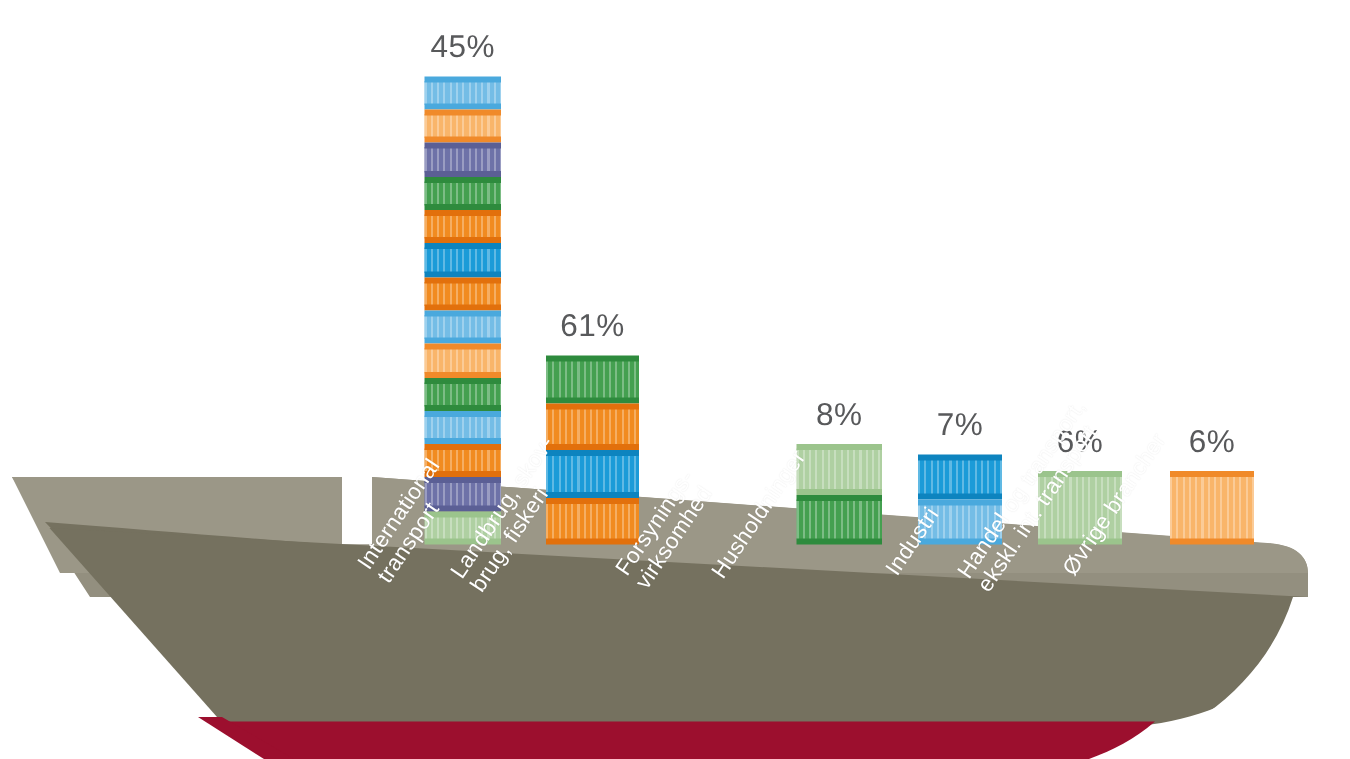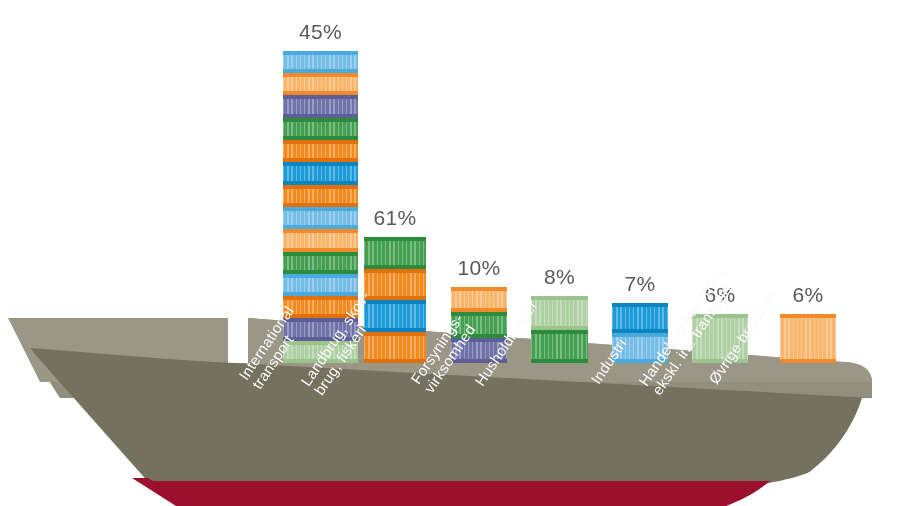--- a/index.html
+++ b/index.html
@@ -60,21 +60,21 @@
     <path fill="#75715f" d="M 33,352 L 872,398 L 872,400 C 872,440 830,476 760,484
              L 150,484 L 33,352 Z"></path>
 
     <path fill="#ffffff" d="M 900,398 L 900,506 L 742,506 C 800,488 845,452 862,398 Z"></path>
 
     <path fill="#9c0f2e" d="M 152,481 L 770,481 C 756,493 742,500 726,506 L 180,506 L 152,481 Z"></path>
     <path fill="#9c0f2e" d="M 148,478 L 132,478 L 176,506 L 196,506 Z"></path>
   </svg>
 
   <div id="chart">
-      <div class="stack" style="left: 283px; width: 75px; bottom: 143px;">
+      <div class="stack" style="left: 283px; width: 51px; bottom: 143px;">
         <div class="pct" style="color: rgb(88, 89, 91);">45%</div>
         <div class="box" style="height: 22.3px; margin-bottom: 0px;">
           <div class="body" style="background: rgb(116, 189, 230);">
             <div class="corr" style="background: repeating-linear-gradient(to right, rgba(255, 255, 255, 0.3) 0px, rgba(255, 255, 255, 0.3) 1.4px, rgba(255, 255, 255, 0) 1.4px, rgba(255, 255, 255, 0) 4.2px);"></div>
           </div>
           <div class="rail top" style="background: rgb(74, 169, 221);"></div>
           <div class="rail bot" style="background: rgb(74, 169, 221);"></div>
         </div>
         <div class="box" style="height: 22.3px; margin-bottom: 0px;">
           <div class="body" style="background: rgb(249, 181, 106);">
@@ -190,44 +190,20 @@
           </div>
           <div class="rail top" style="background: rgb(13, 132, 191);"></div>
           <div class="rail bot" style="background: rgb(13, 132, 191);"></div>
         </div>
         <div class="box" style="height: 31.5px; margin-bottom: 0px;">
           <div class="body" style="background: rgb(241, 139, 32);">
             <div class="corr" style="background: repeating-linear-gradient(to right, rgba(255, 255, 255, 0.3) 0px, rgba(255, 255, 255, 0.3) 1.4px, rgba(255, 255, 255, 0) 1.4px, rgba(255, 255, 255, 0) 4.2px);"></div>
           </div>
           <div class="rail top" style="background: rgb(226, 112, 12);"></div>
           <div class="rail bot" style="background: rgb(226, 112, 12);"></div>
-        </div>
-      </div>
-      <div class="stack" style="left: 451px; width: 56px; bottom: 143px;">
-        <div class="pct" style="color: rgb(88, 89, 91);">10%</div>
-        <div class="box" style="height: 25.5px; margin-bottom: 0px;">
-          <div class="body" style="background: rgb(249, 181, 106);">
-            <div class="corr" style="background: repeating-linear-gradient(to right, rgba(255, 255, 255, 0.3) 0px, rgba(255, 255, 255, 0.3) 1.4px, rgba(255, 255, 255, 0) 1.4px, rgba(255, 255, 255, 0) 4.2px);"></div>
-          </div>
-          <div class="rail top" style="background: rgb(240, 138, 42);"></div>
-          <div class="rail bot" style="background: rgb(240, 138, 42);"></div>
-        </div>
-        <div class="box" style="height: 25.5px; margin-bottom: 0px;">
-          <div class="body" style="background: rgb(68, 160, 80);">
-            <div class="corr" style="background: repeating-linear-gradient(to right, rgba(255, 255, 255, 0.3) 0px, rgba(255, 255, 255, 0.3) 1.4px, rgba(255, 255, 255, 0) 1.4px, rgba(255, 255, 255, 0) 4.2px);"></div>
-          </div>
-          <div class="rail top" style="background: rgb(46, 139, 61);"></div>
-          <div class="rail bot" style="background: rgb(46, 139, 61);"></div>
-        </div>
-        <div class="box" style="height: 25.5px; margin-bottom: 0px;">
-          <div class="body" style="background: rgb(110, 114, 168);">
-            <div class="corr" style="background: repeating-linear-gradient(to right, rgba(255, 255, 255, 0.3) 0px, rgba(255, 255, 255, 0.3) 1.4px, rgba(255, 255, 255, 0) 1.4px, rgba(255, 255, 255, 0) 4.2px);"></div>
-          </div>
-          <div class="rail top" style="background: rgb(91, 95, 149);"></div>
-          <div class="rail bot" style="background: rgb(91, 95, 149);"></div>
         </div>
       </div>
       <div class="stack" style="left: 531px; width: 57px; bottom: 143px;">
         <div class="pct" style="color: rgb(88, 89, 91);">8%</div>
         <div class="box" style="height: 33.5px; margin-bottom: 0px;">
           <div class="body" style="background: rgb(175, 208, 162);">
             <div class="corr" style="background: repeating-linear-gradient(to right, rgba(255, 255, 255, 0.3) 0px, rgba(255, 255, 255, 0.3) 1.4px, rgba(255, 255, 255, 0) 1.4px, rgba(255, 255, 255, 0) 4.2px);"></div>
           </div>
           <div class="rail top" style="background: rgb(155, 196, 140);"></div>
           <div class="rail bot" style="background: rgb(155, 196, 140);"></div>

